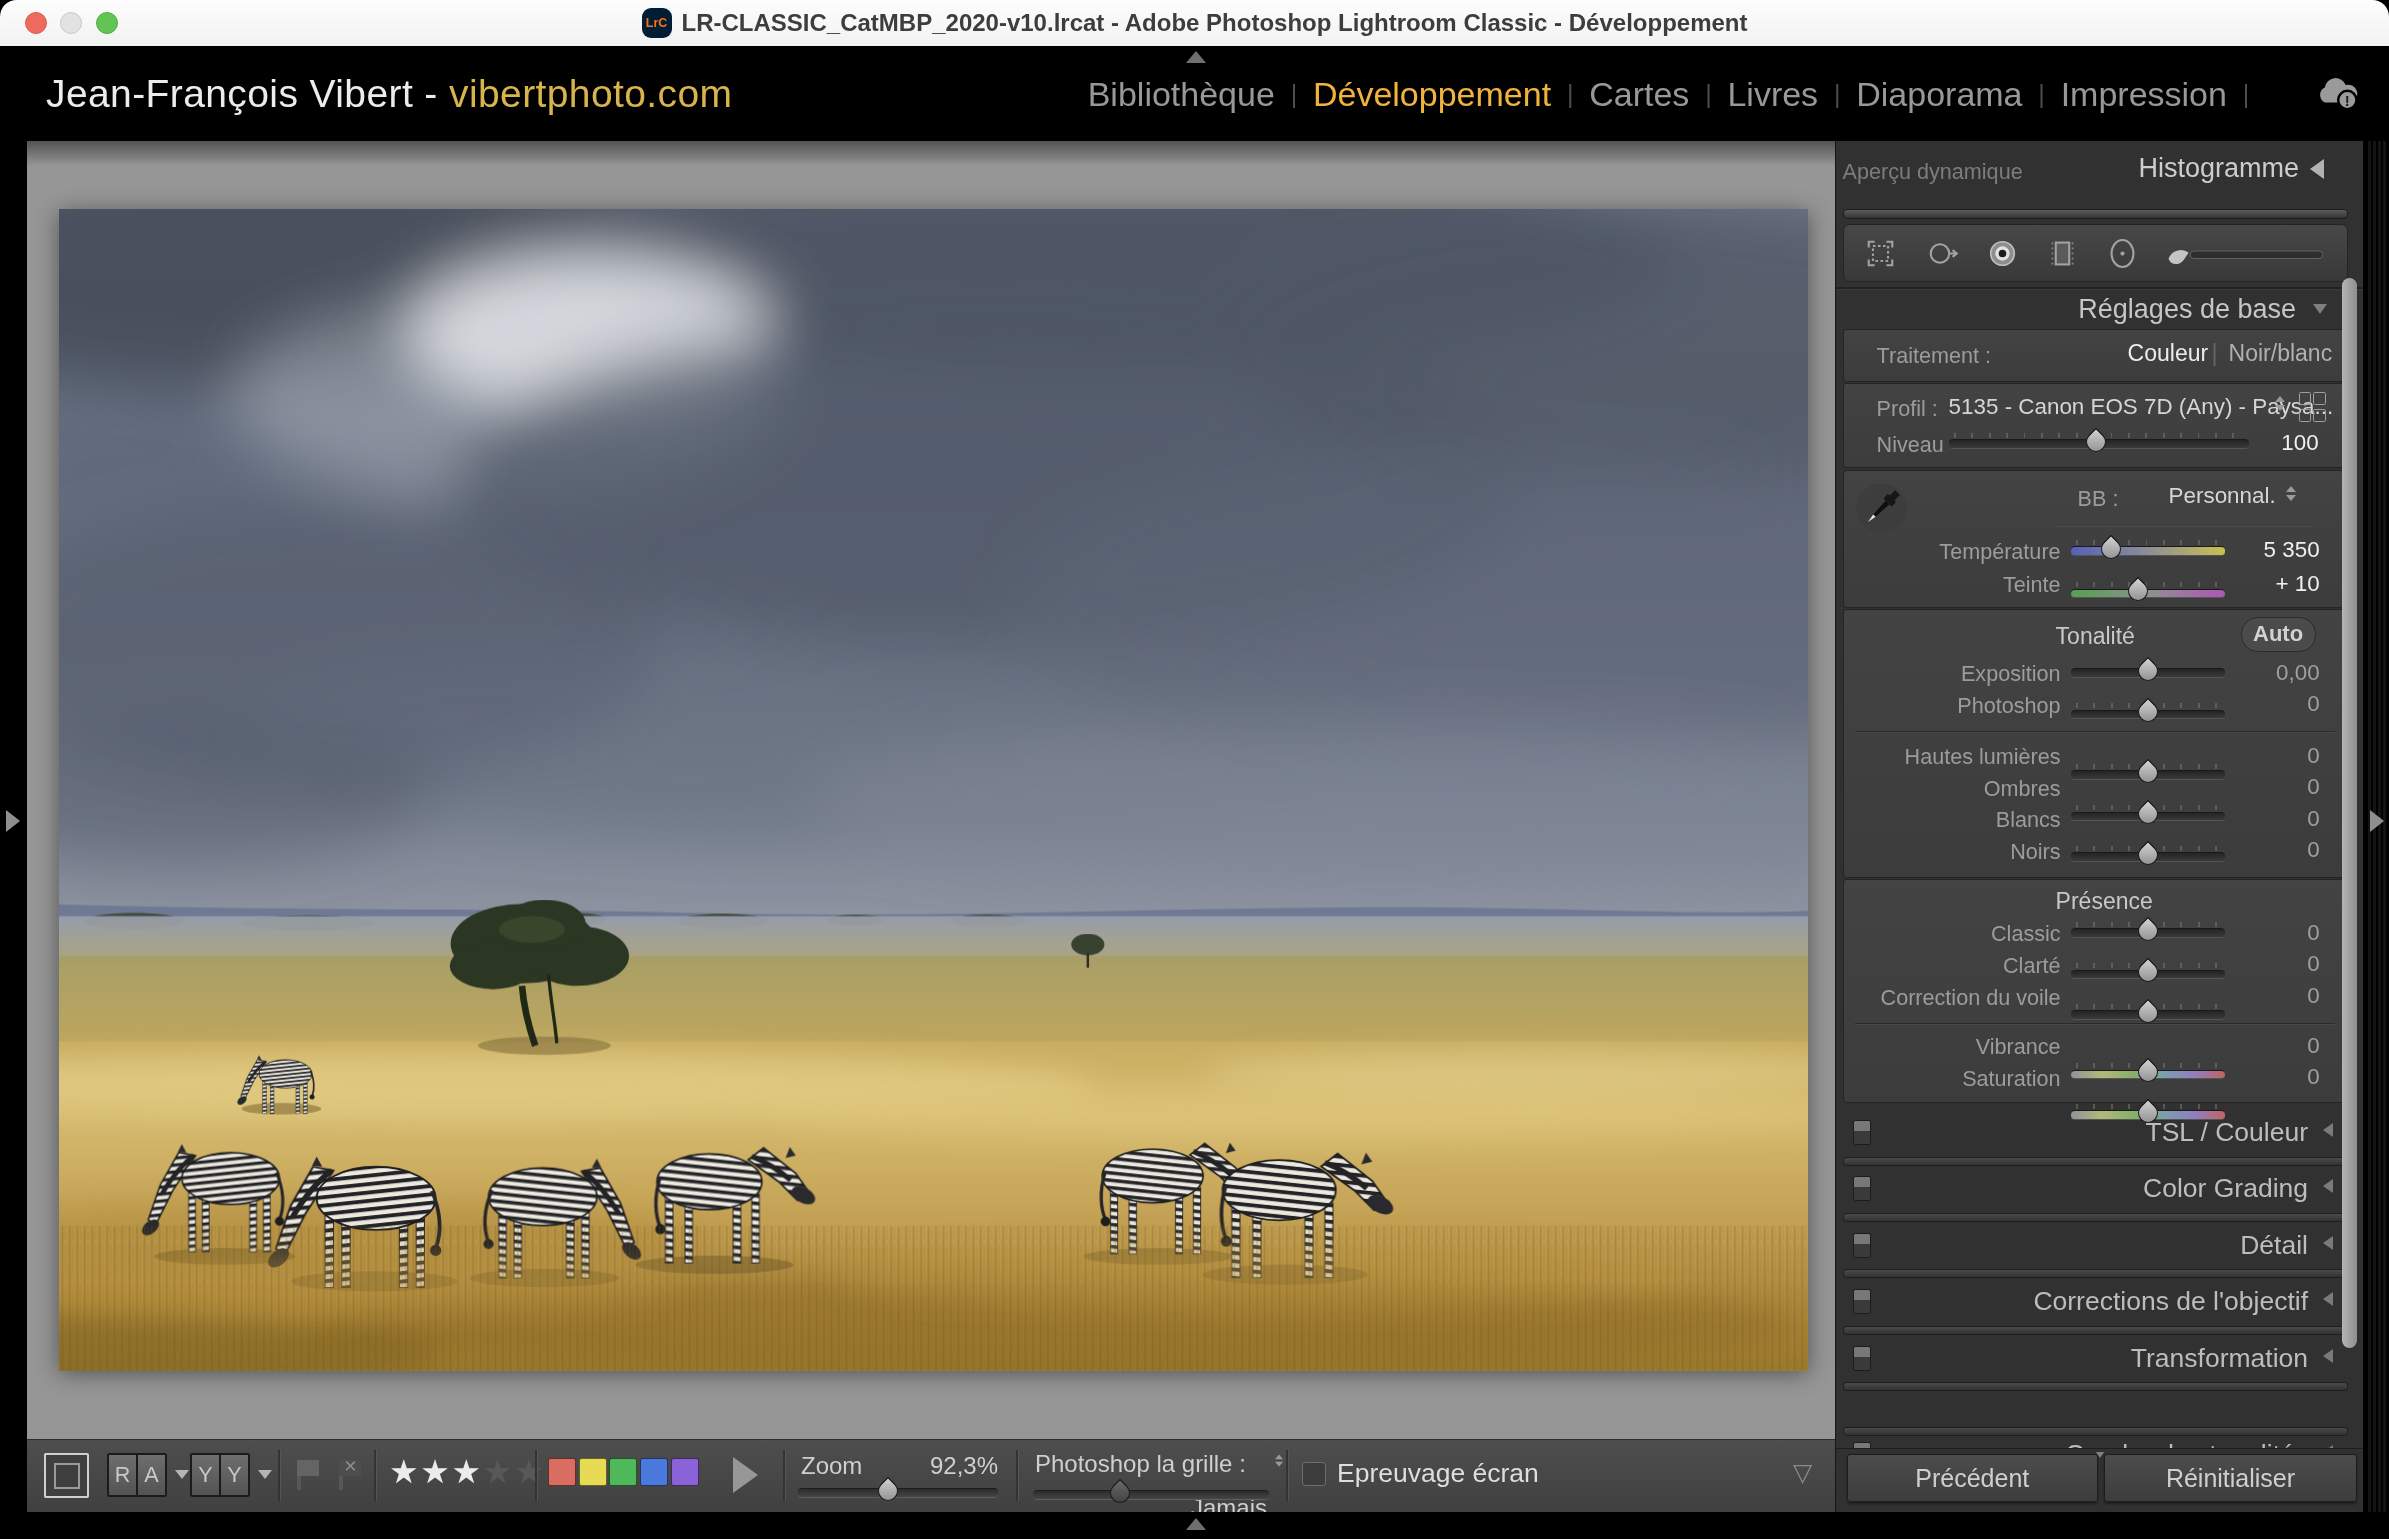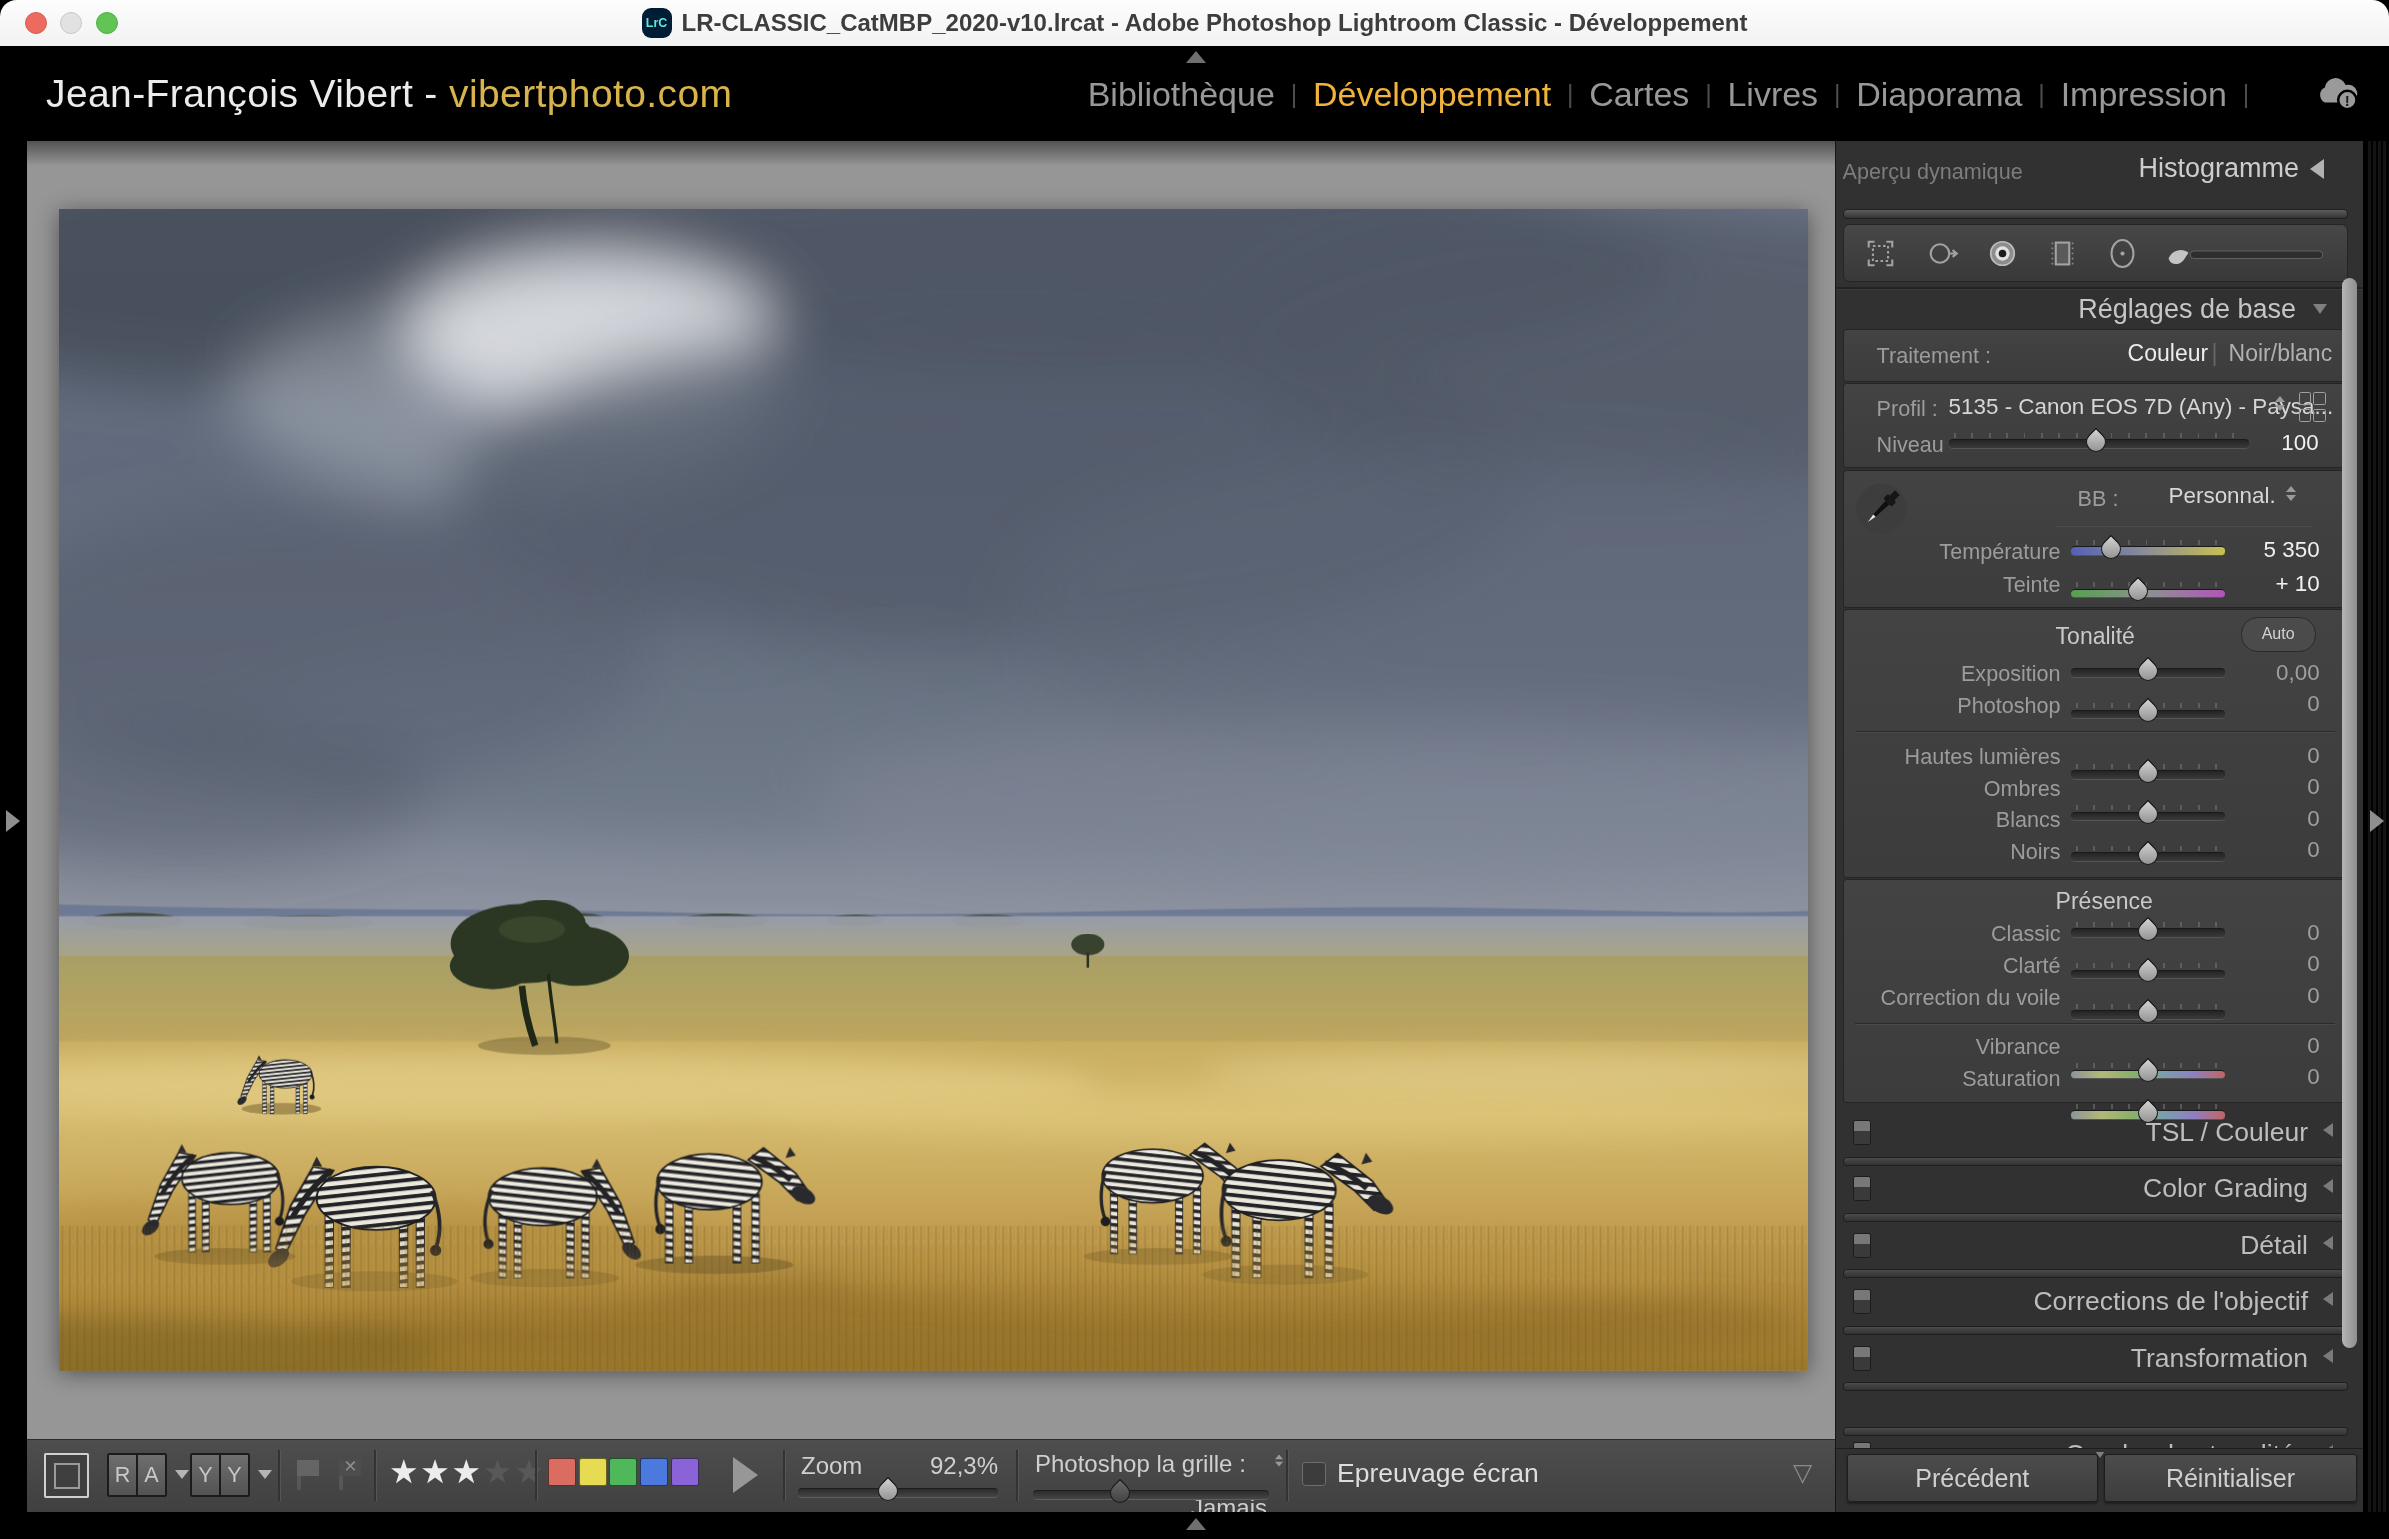--- a/index.html
+++ b/index.html
@@ -8,21 +8,21 @@
   .abs{position:absolute;}
 
   
   .titlebar{left:0;top:0;width:2389px;height:46px;background:linear-gradient(#fdfdfd,#f2f2f2);
             border-radius:16.6px 16.6px 0 0;display:flex;align-items:center;}
   .tl{width:20px;height:20px;border-radius:50%;margin-right:13.3px;}
   .tl.red{background:#ed6a5f;border:0.8px solid #d95a50;}
   .tl.gray{background:#e2e2e2;border:0.8px solid #c9c9c9;}
   .tl.green{background:#61c454;border:0.8px solid #4eae43;}
   .titlewrap{position:absolute;left:0;right:0;display:flex;justify-content:center;align-items:center;gap:10px;}
-  .lrc-icon{width:30px;height:30px;border-radius:9px;background:#001d35;color:#5eead4;
+  .lrc-icon{width:30px;height:30px;border-radius:9px;background:#001d35;color:#f97316;
             font-size:12.4px;font-weight:bold;display:flex;align-items:center;justify-content:center;}
   .title-text{font-size:24px;font-weight:bold;color:#3d3d3d;}
 
   
   .modulebar{left:0;top:46px;width:2389px;height:95px;background:#000;}
   .identity{position:absolute;left:46px;top:50%;transform:translateY(-50%);font-size:39px;font-weight:300;letter-spacing:0.4px;}
   .identity .nm{color:#ececec;}
   .identity .site{color:#d7b44c;}
   .modnav{position:absolute;right:124px;top:50%;transform:translateY(-50%);display:flex;align-items:center;}
   .mod{font-size:34px;color:#989898;font-weight:300;cursor:default;}
@@ -76,21 +76,21 @@
 
   .updown{display:inline-flex;flex-direction:column;gap:3.3px;margin-left:11.6px;}
   .updown i{width:0;height:0;border-left:5.8px solid transparent;border-right:5.8px solid transparent;display:block;}
   .updown .u{border-bottom:6.6px solid #9a9a9a;}
   .updown .d{border-top:6.6px solid #9a9a9a;}
 
   .gridicon{display:inline-grid;grid-template-columns:10.8px 10.8px;gap:4.1px;}
   .gridicon b{width:10.8px;height:10.8px;border:1.7px solid #9f9f9f;border-radius:1.7px;}
 
   .auto-pill{position:absolute;width:73px;height:33px;border-radius:16.6px;background:#4b4b4b;
-             border:0.8px solid #2a2a2a;color:#d2d2d2;font-size:16px;display:flex;align-items:center;justify-content:center;}
+             border:0.8px solid #2a2a2a;color:#d2d2d2;font-size:22px;display:flex;align-items:center;justify-content:center;font-weight:bold;}
   .sectitle{position:absolute;color:#c9c9c9;font-size:23px;}
 
   .secrow{position:absolute;left:0;width:528px;height:43px;}
   .secrow .toggle{position:absolute;left:16.6px;top:10px;width:16.6px;height:23px;border-radius:2.5px;
                   border:0.8px solid #1c1c1c;background:linear-gradient(#787878 0 45%,#3a3a3a 45%);}
   .secrow .seclabel{position:absolute;right:56px;top:6.6px;font-size:26.5px;color:#bdbdbd;white-space:nowrap;}
   .secrow .dtri-left{position:absolute;right:31.5px;top:13.3px;}
   .spacerbar{position:absolute;left:6.6px;width:503px;height:6.6px;border-radius:3.3px;
              background:linear-gradient(#4a4a4a,#323232);border:0.8px solid #1e1e1e;}
 

